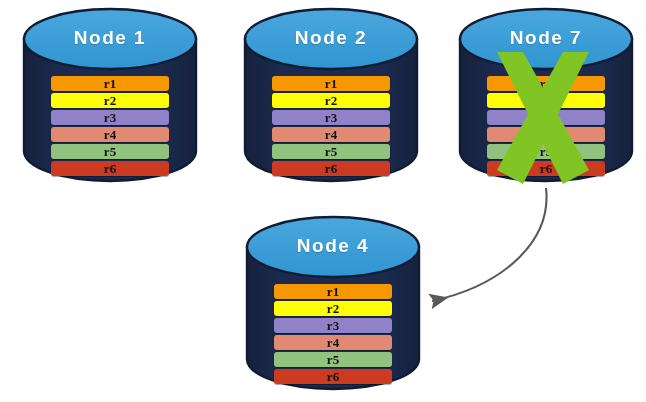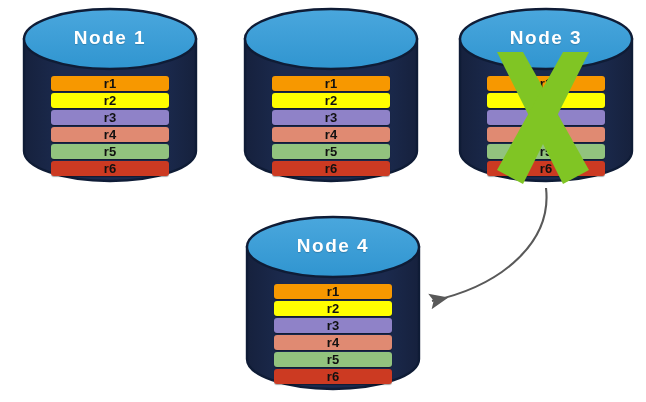--- a/index.html
+++ b/index.html
@@ -53,21 +53,21 @@
     display: flex;
     align-items: center;
     justify-content: center;
     margin-bottom: 2px;
   }
   .row-label {
     color: #111111;
     font-weight: bold;
     font-size: 13px;
     line-height: 1;
-    font-family: Liberation Sans, sans-serif;
+    font-family: Liberation Serif, serif;
   }
   .xmark {
     position: absolute;
     pointer-events: none;
   }
   .arrow-layer {
     position: absolute;
     left: 0;
     top: 0;
     width: 646px;
@@ -129,20 +129,21 @@
           <linearGradient id="bodygrad1" x1="0" y1="0" x2="1" y2="0">
             <stop offset="0%" stop-color="#16213d"></stop>
             <stop offset="22%" stop-color="#1b2a4e"></stop>
             <stop offset="80%" stop-color="#1b2a4e"></stop>
             <stop offset="100%" stop-color="#16213d"></stop>
           </linearGradient>
         </defs>
         <path d="M2,32 L2,144 A86,30 0 0 0 174,144 L174,32 Z" fill="url(#bodygrad1)" stroke="#0f1c36" stroke-width="2.4"></path>
         <ellipse cx="88" cy="32" rx="86" ry="30" fill="url(#topgrad1)" stroke="#0f1c36" stroke-width="2.4"></ellipse>
       </svg>
+      <div class="node-title" style="top: 20px;">Node  2</div>
       <div class="rows" style="left: 29px; top: 69px; width: 118px;">
         <div class="row" style="background: rgb(247, 152, 0); height: 15px;">
           <span class="row-label">r1</span>
         </div>
         <div class="row" style="background: rgb(255, 255, 0); height: 15px;">
           <span class="row-label">r2</span>
         </div>
         <div class="row" style="background: rgb(143, 130, 200); height: 15px;">
           <span class="row-label">r3</span>
         </div>
@@ -167,21 +168,21 @@
           <linearGradient id="bodygrad2" x1="0" y1="0" x2="1" y2="0">
             <stop offset="0%" stop-color="#16213d"></stop>
             <stop offset="22%" stop-color="#1b2a4e"></stop>
             <stop offset="80%" stop-color="#1b2a4e"></stop>
             <stop offset="100%" stop-color="#16213d"></stop>
           </linearGradient>
         </defs>
         <path d="M2,32 L2,144 A86,30 0 0 0 174,144 L174,32 Z" fill="url(#bodygrad2)" stroke="#0f1c36" stroke-width="2.4"></path>
         <ellipse cx="88" cy="32" rx="86" ry="30" fill="url(#topgrad2)" stroke="#0f1c36" stroke-width="2.4"></ellipse>
       </svg>
-      <div class="node-title" style="top: 20px;">Node  3</div>
+      <div class="node-title" style="top: 20px;">Node  7</div>
       <div class="rows" style="left: 29px; top: 69px; width: 118px;">
         <div class="row" style="background: rgb(247, 152, 0); height: 15px;">
           <span class="row-label">r1</span>
         </div>
         <div class="row" style="background: rgb(255, 255, 0); height: 15px;">
           <span class="row-label">r2</span>
         </div>
         <div class="row" style="background: rgb(143, 130, 200); height: 15px;">
           <span class="row-label">r3</span>
         </div>

